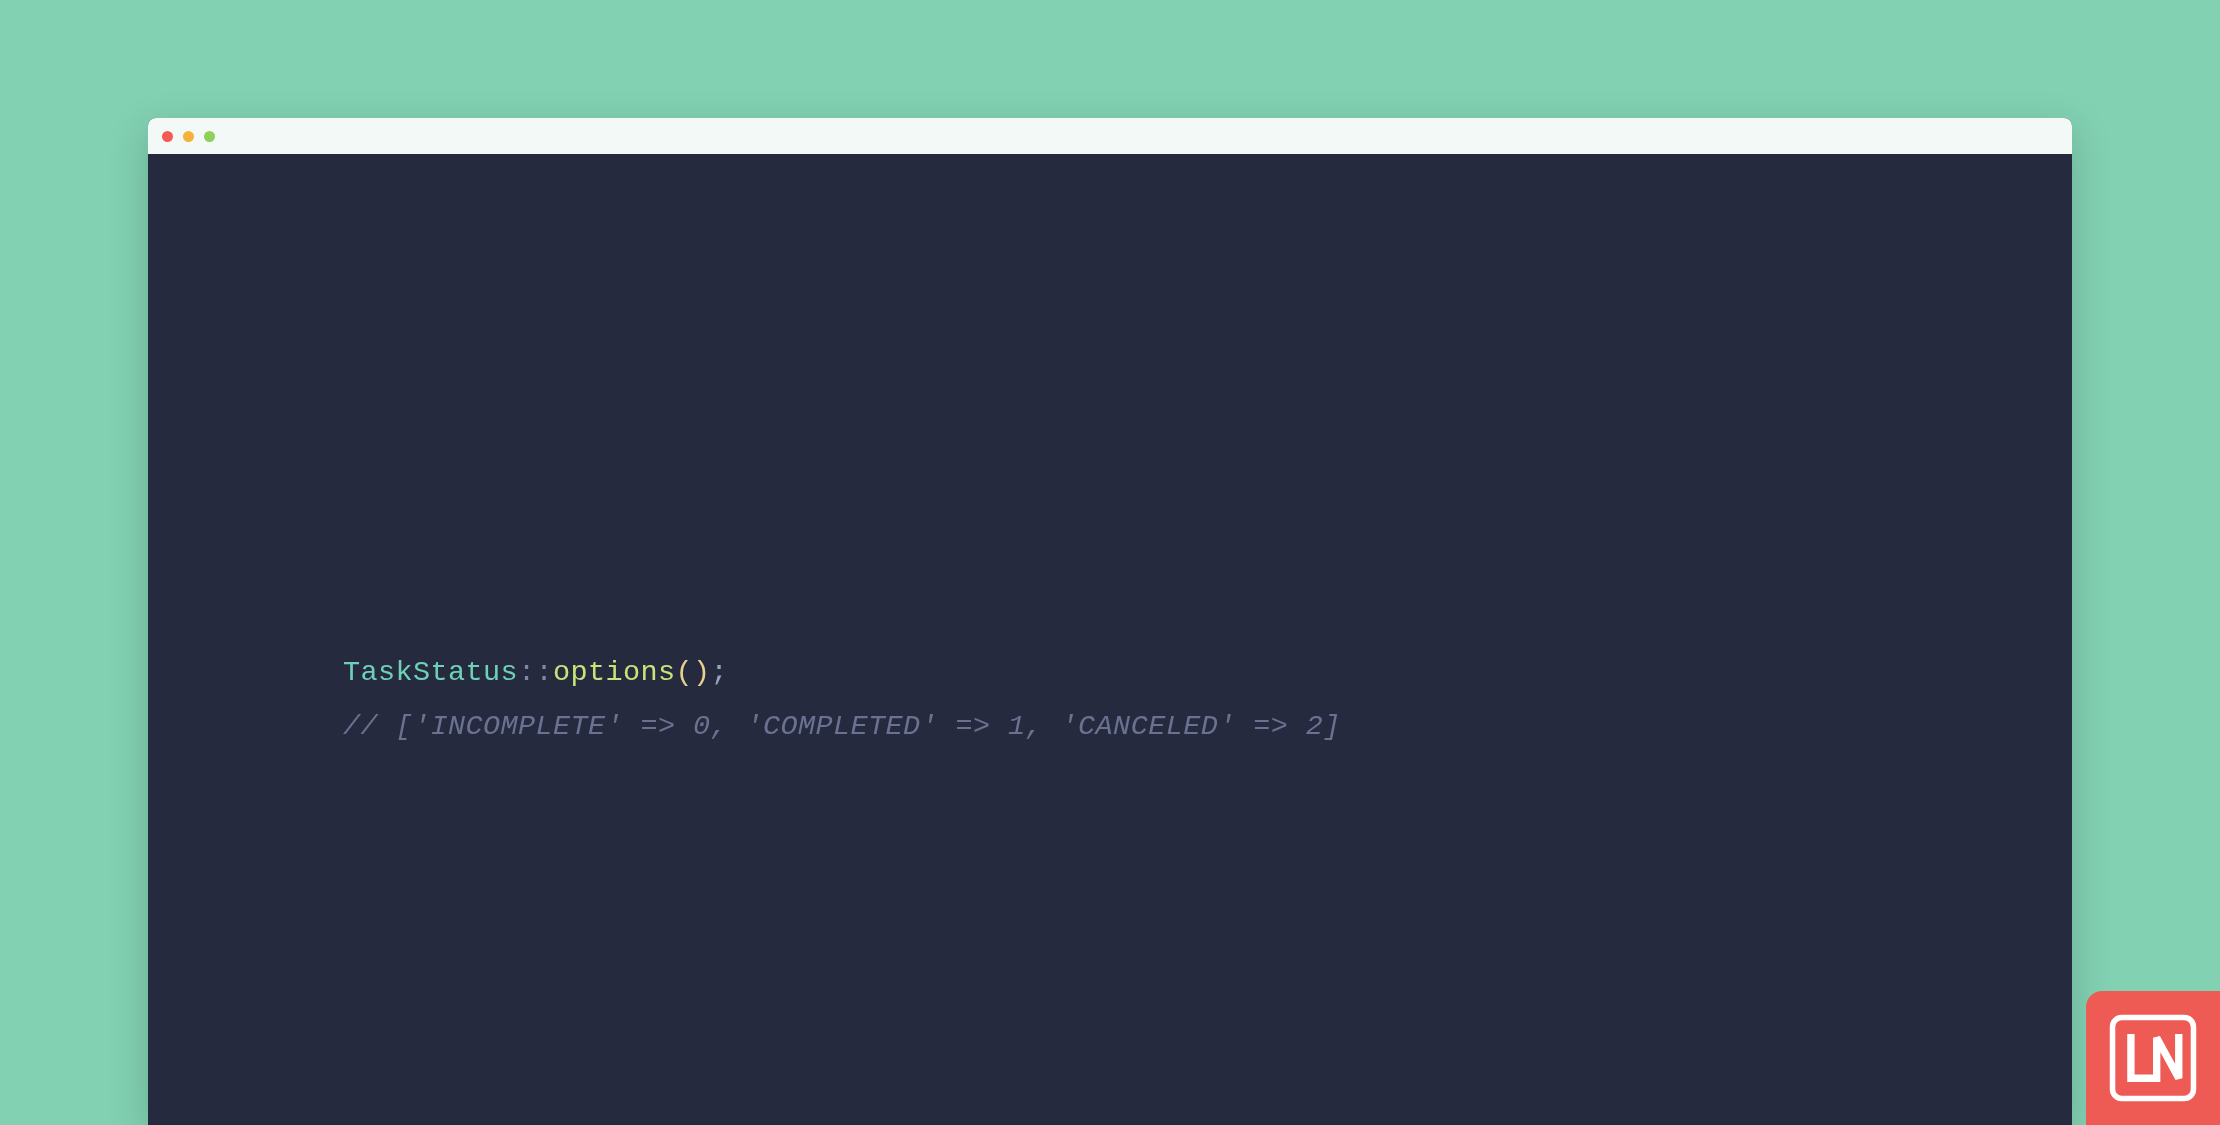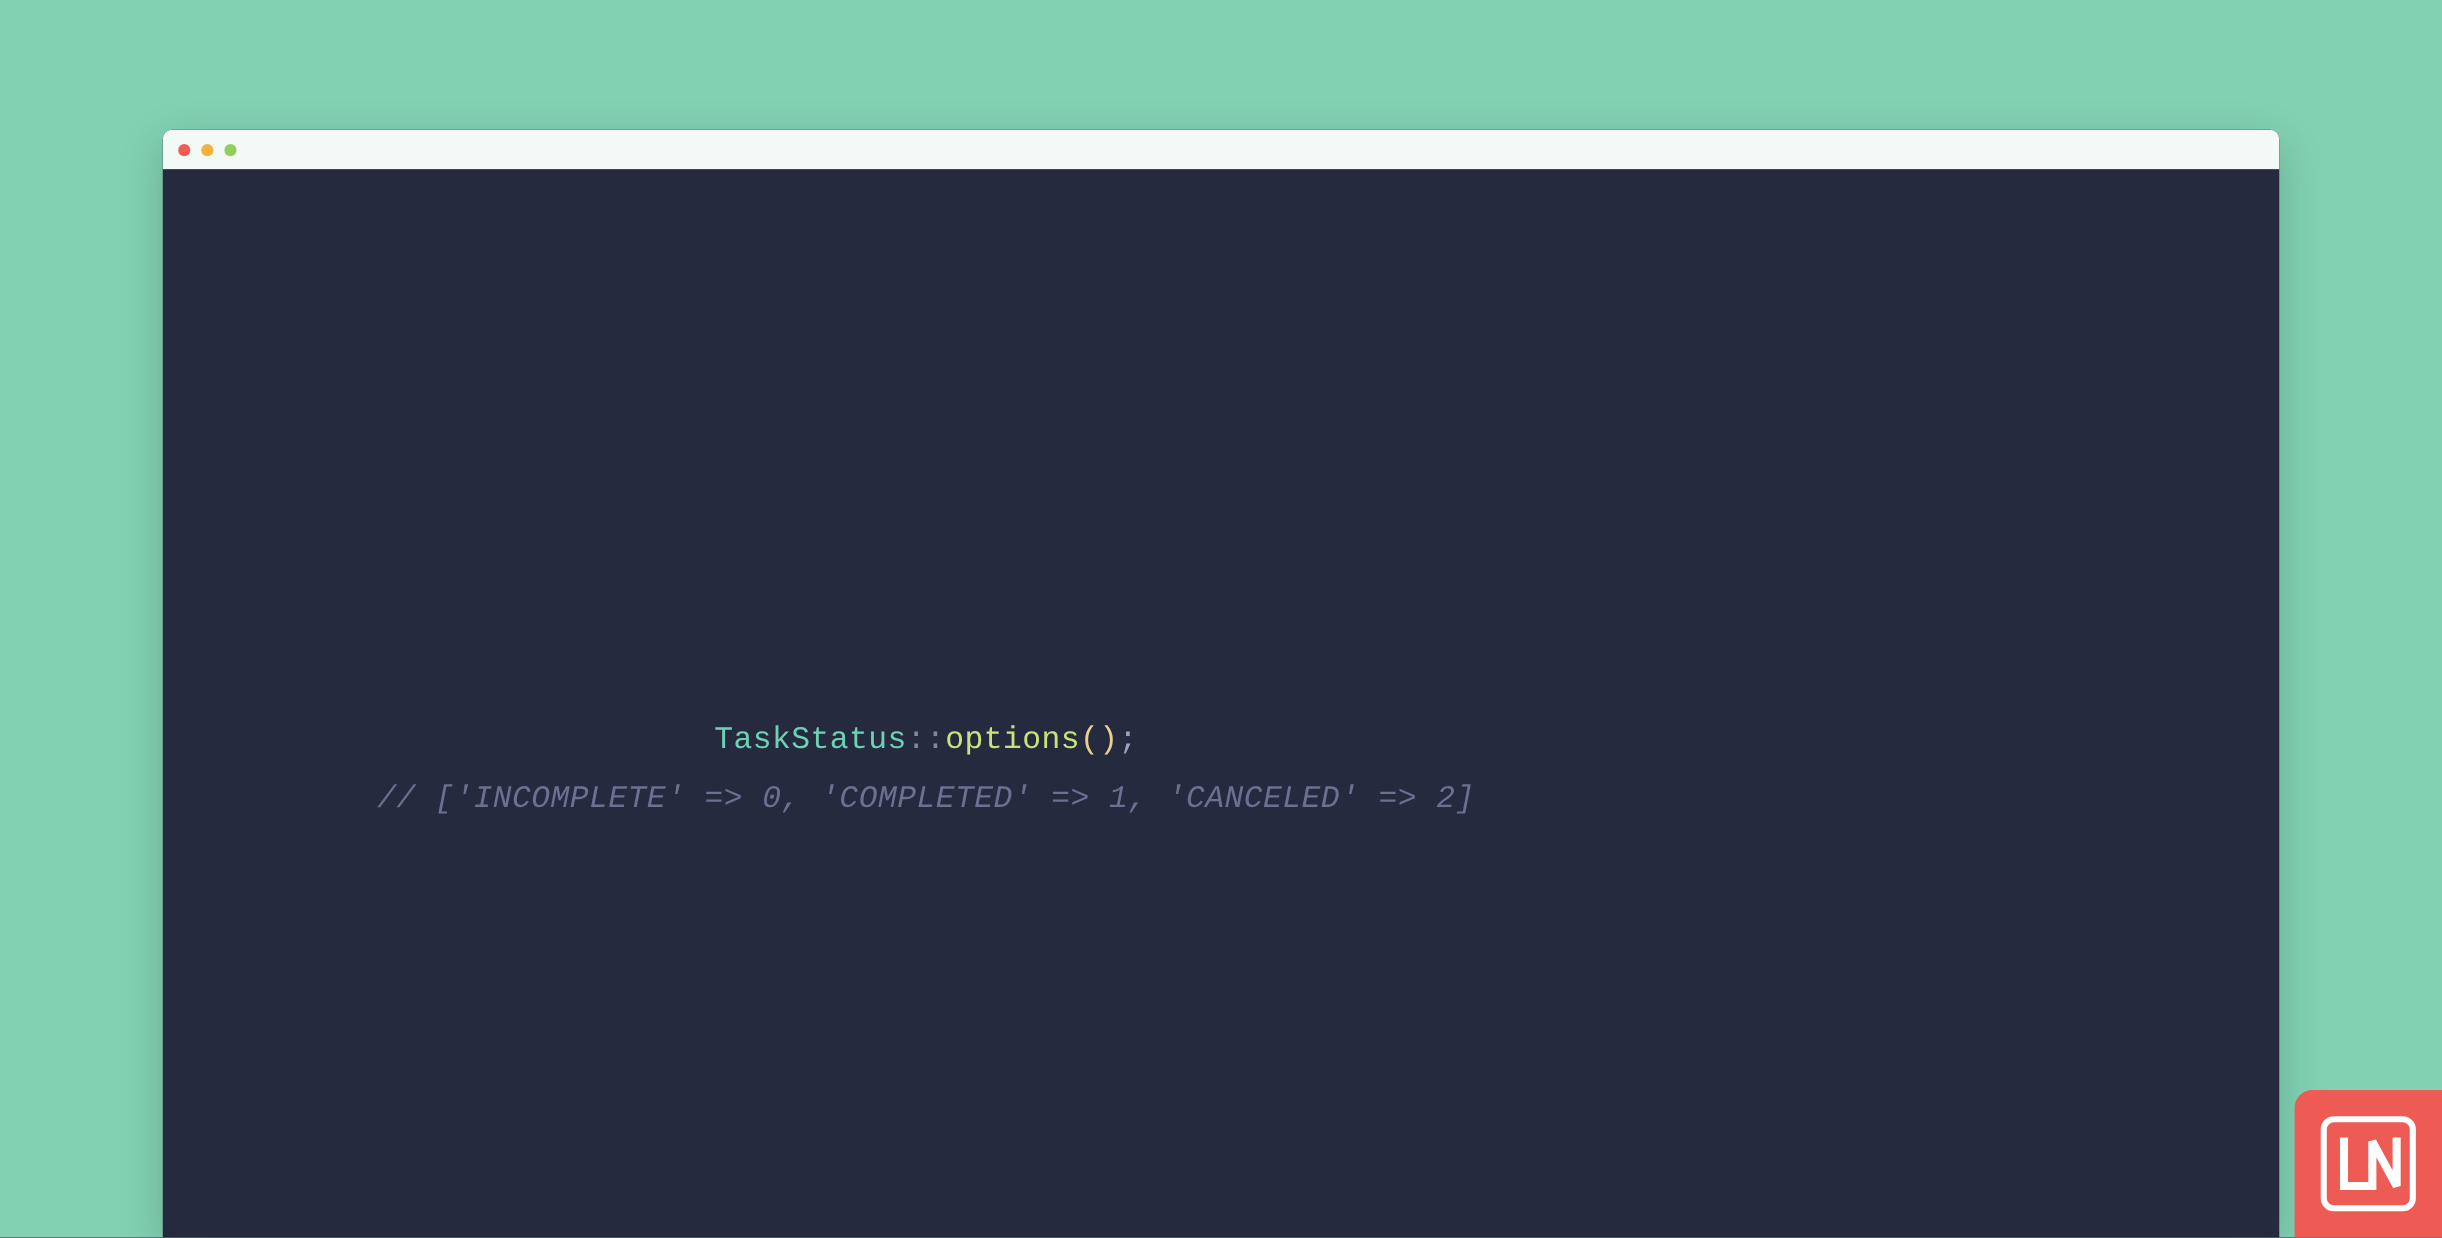--- a/index.html
+++ b/index.html
@@ -6,21 +6,20 @@
   html, body { width: 100%; height: 100%; }
   body {
     background: #82d1b3;
     font-family: -apple-system, BlinkMacSystemFont, "Segoe UI", Roboto, sans-serif;
     position: relative;
     overflow: hidden;
   }
   .stage {
     position: absolute;
     inset: 0;
-    text-align: center;
   }
   .window {
     position: absolute;
     left: 148px;
     top: 118px;
     width: 1924px;
     height: 1007px; 
     border-radius: 8px 8px 0 0;
     overflow: hidden;
     box-shadow: 0 12px 40px rgba(0,0,0,0.18);

